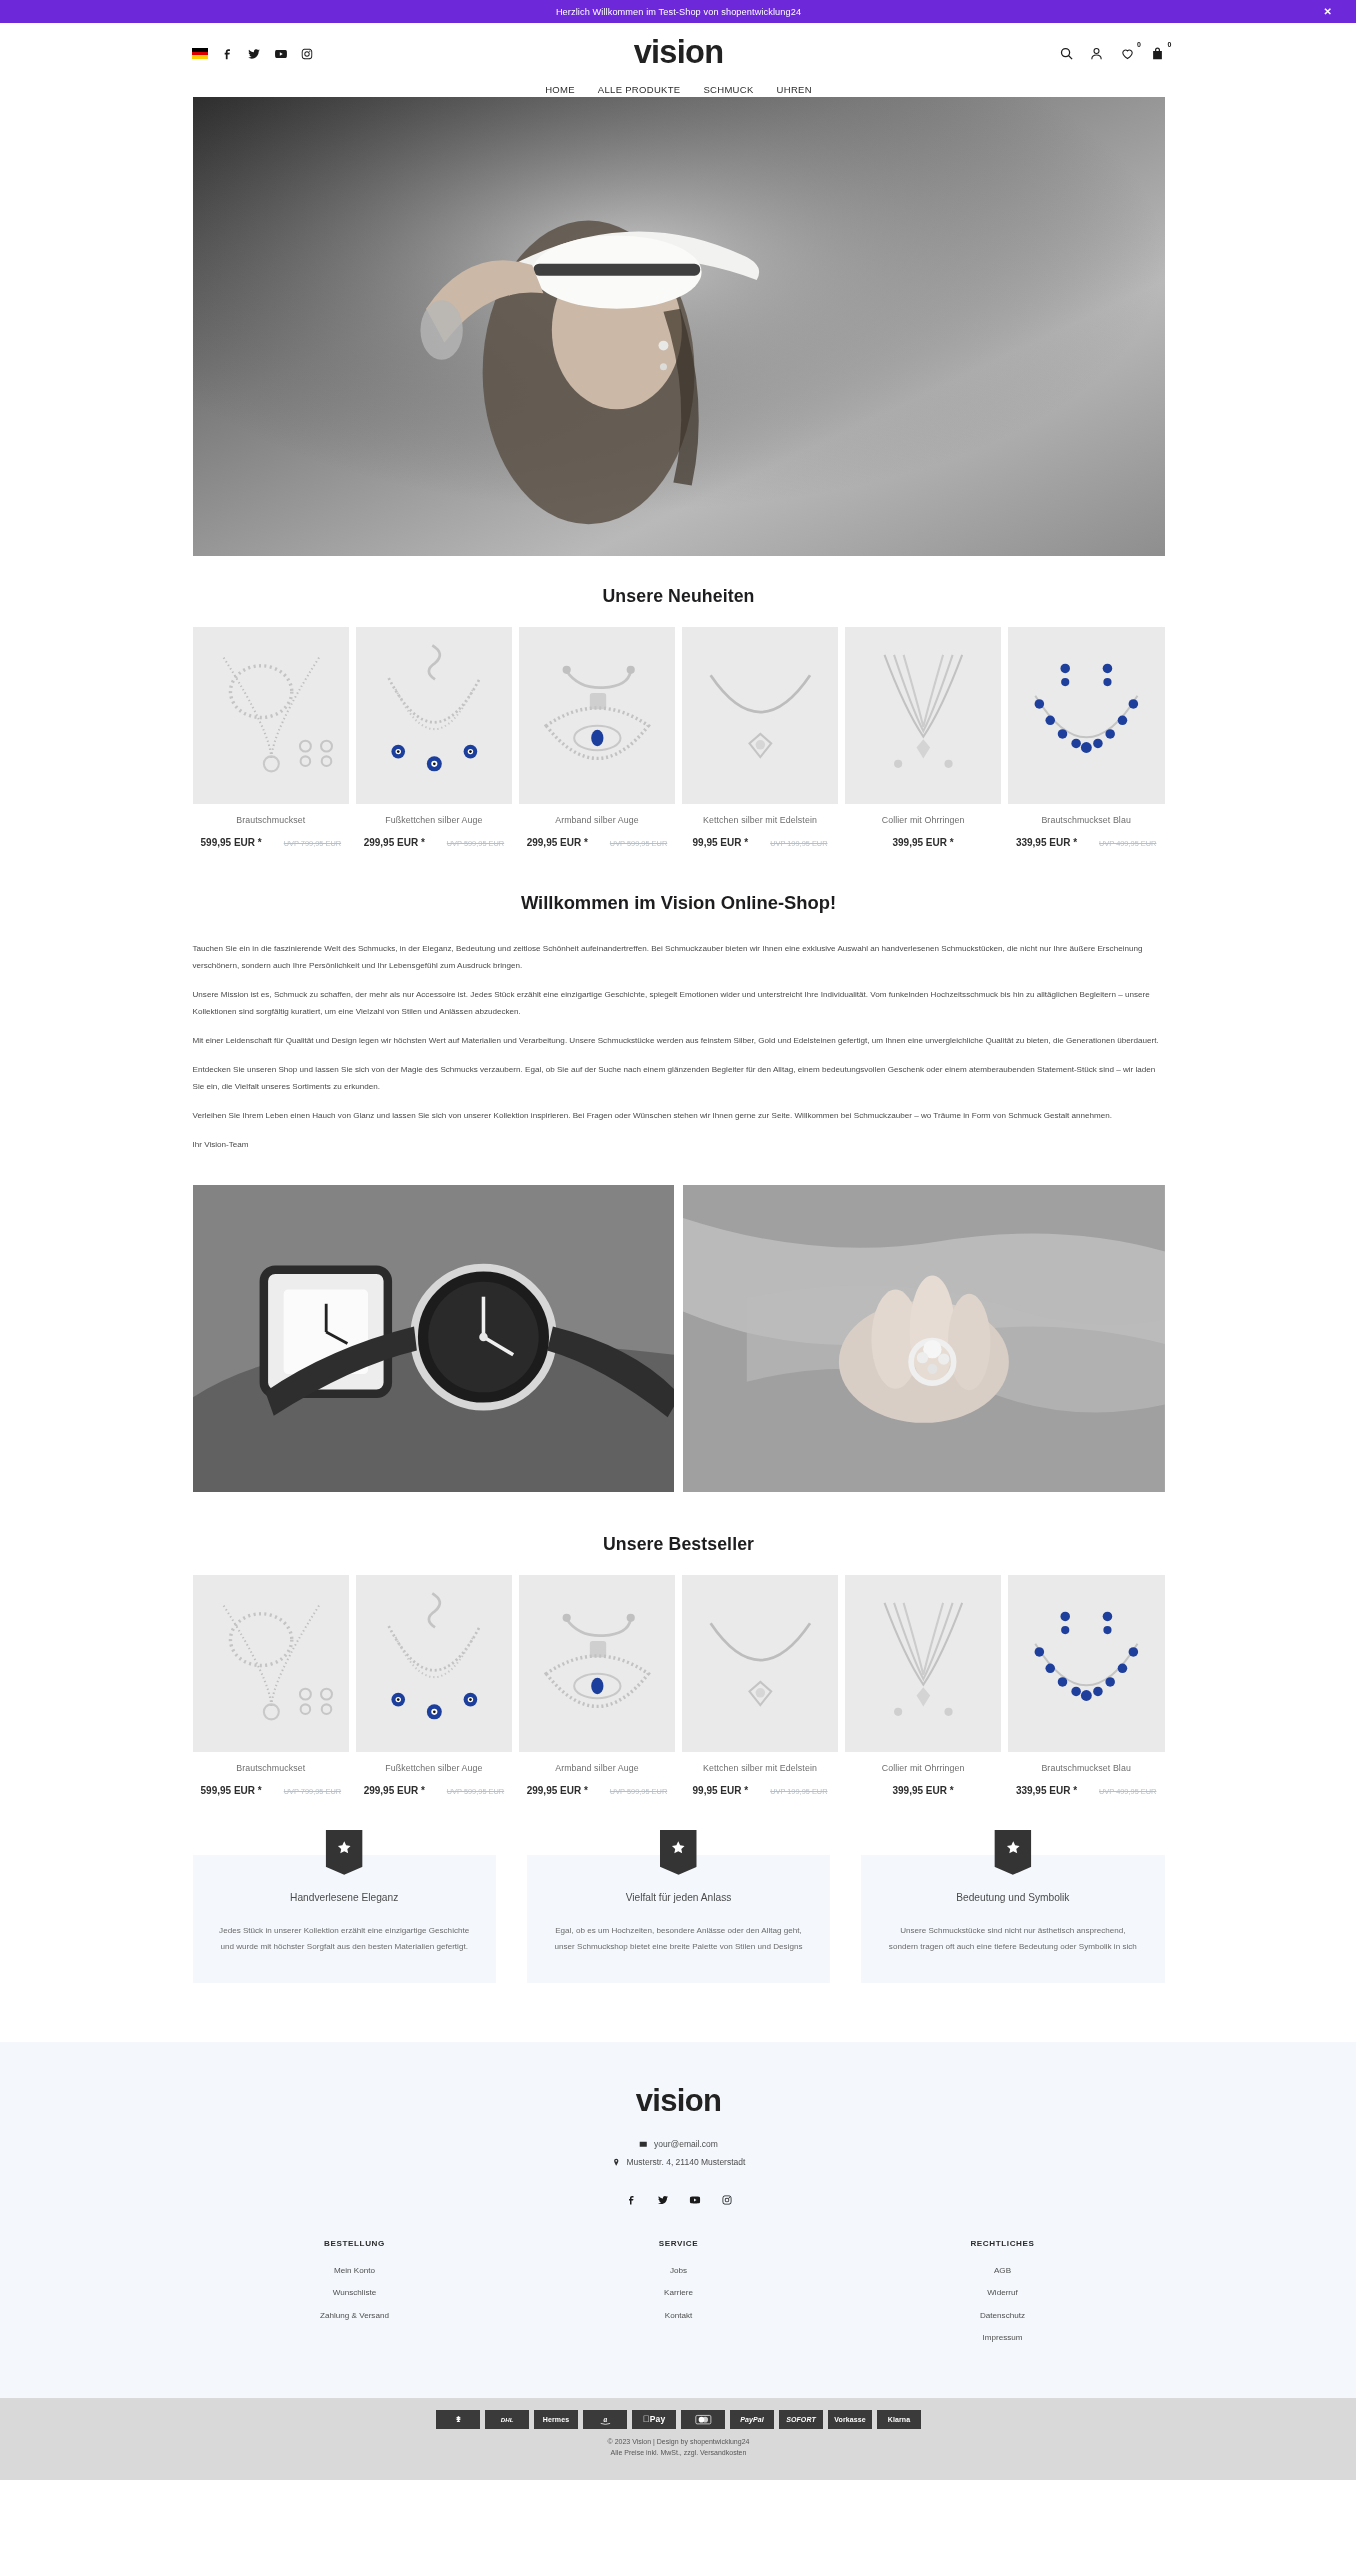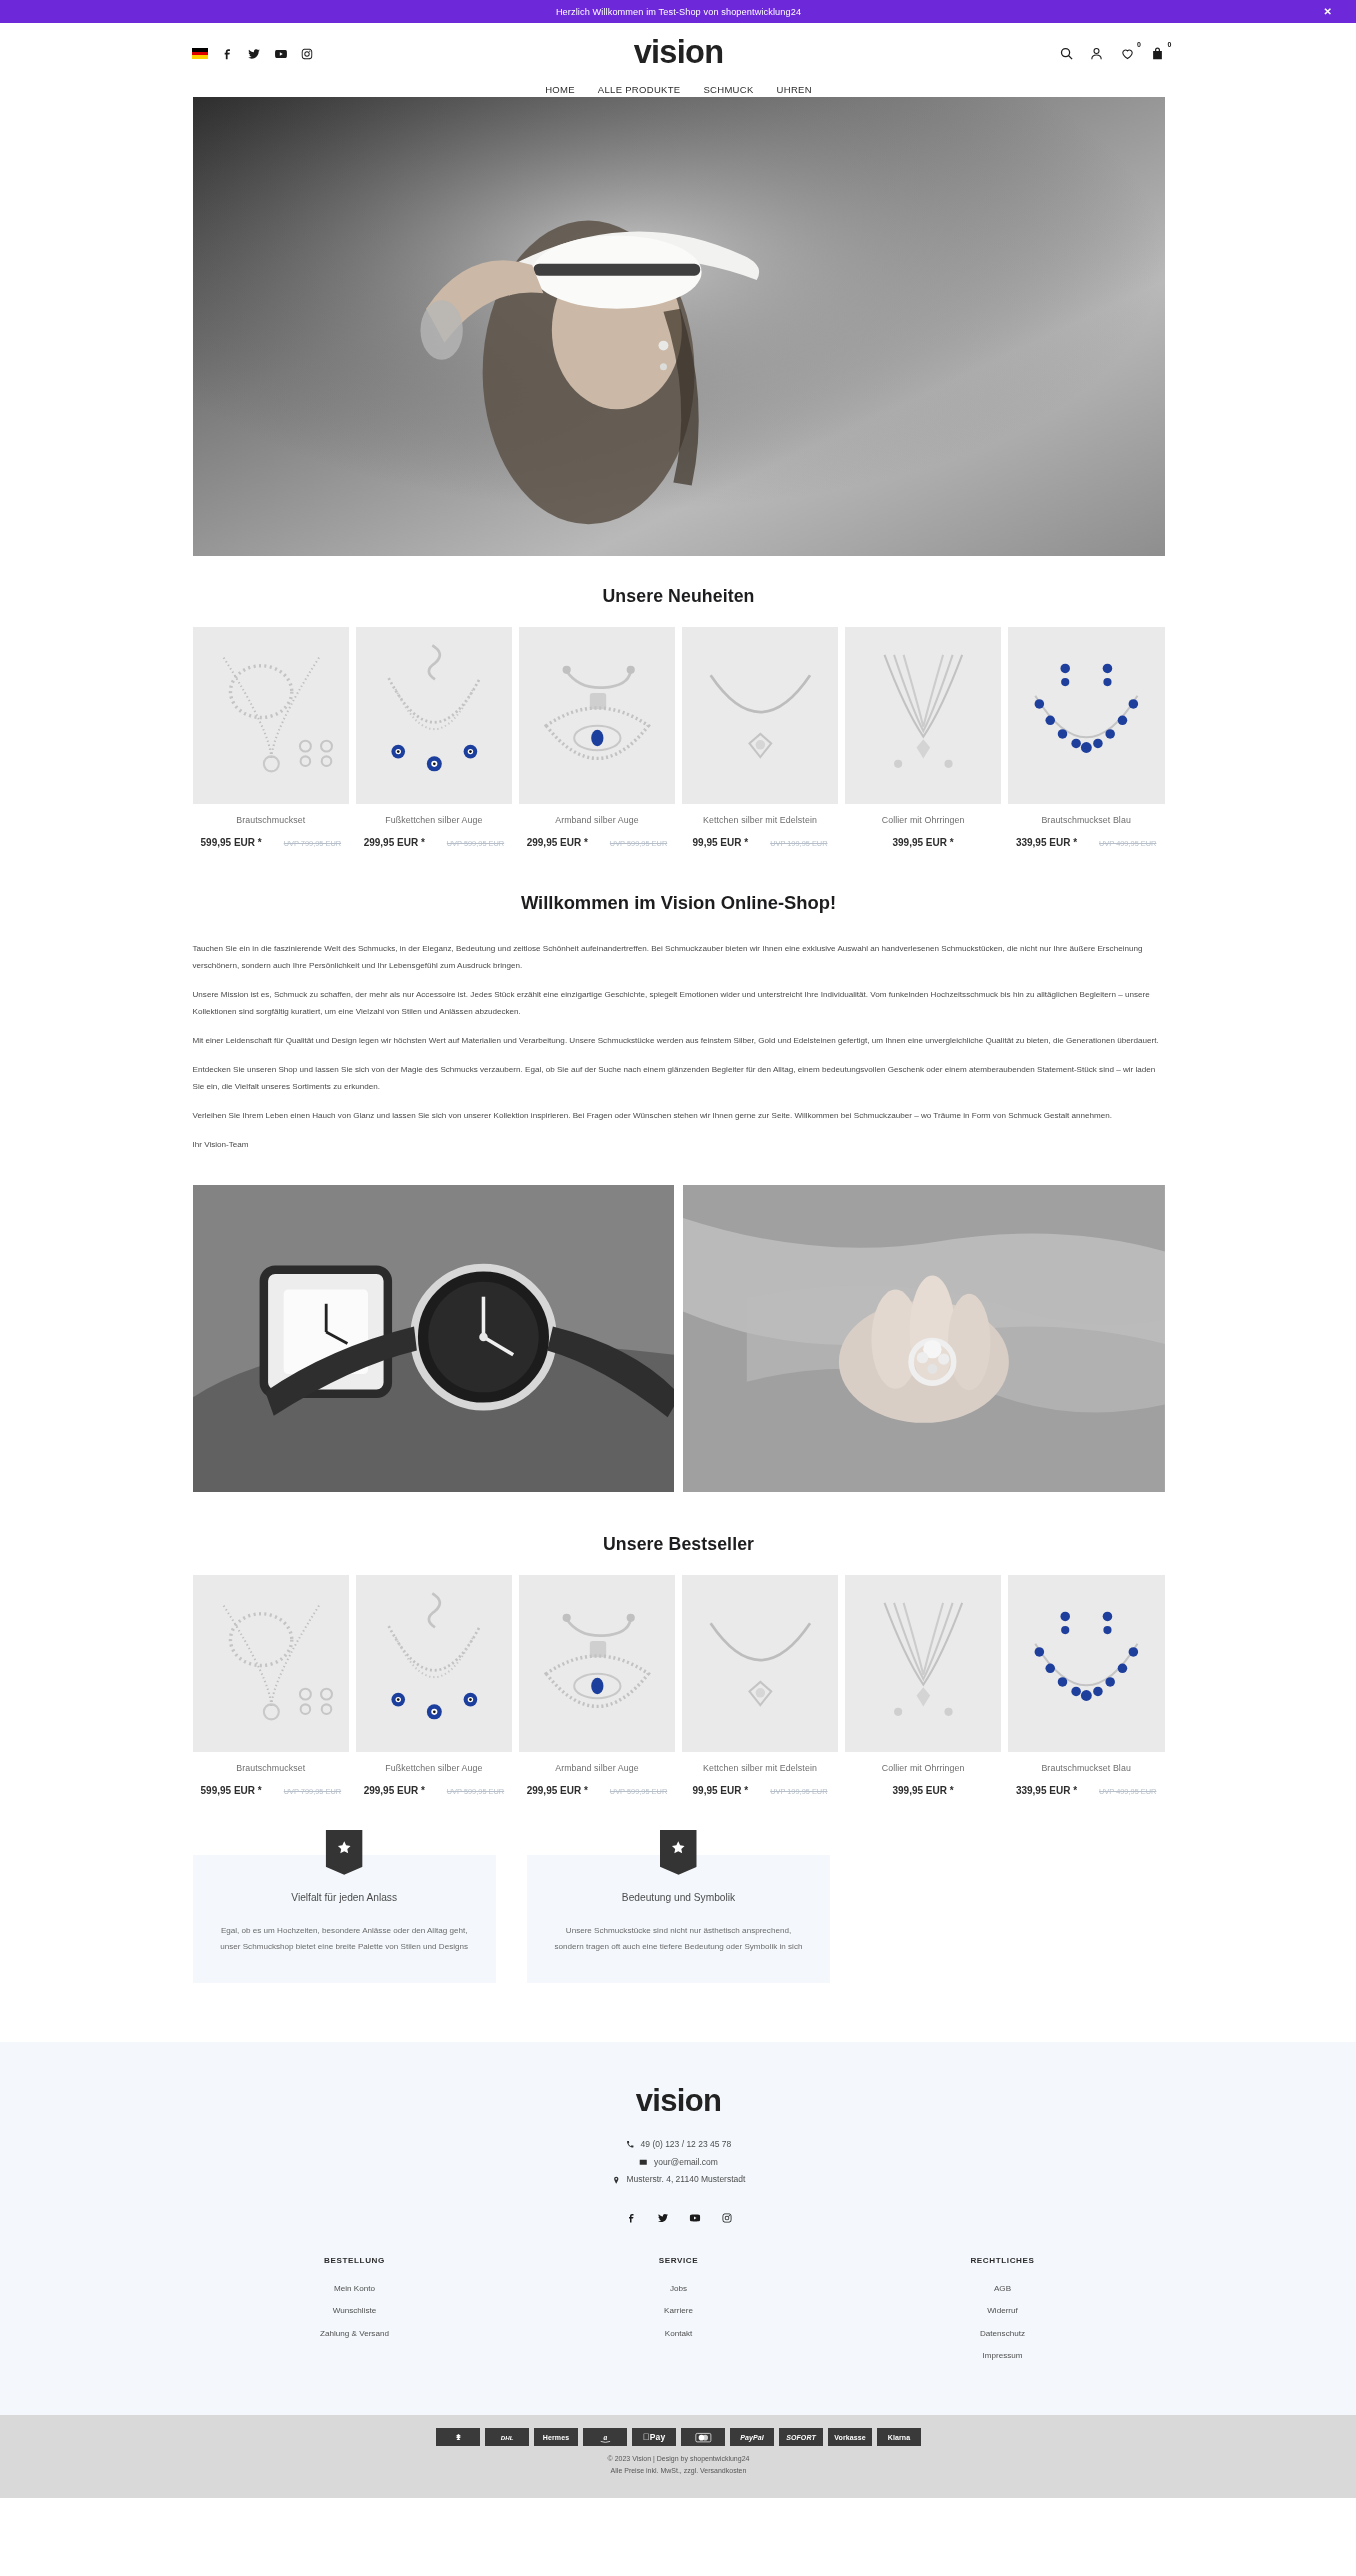--- a/index.html
+++ b/index.html
@@ -702,43 +702,46 @@
     </div>
   </div>
 
 <div class="features">
     <div class="feature">
       <div class="feat-ribbon">
         <svg viewBox="0 0 24 24">
           <path d="M12 2l2.9 6.3 6.9.8-5.1 4.7 1.4 6.8L12 17.3 5.9 20.6l1.4-6.8L2.2 9.1l6.9-.8z"></path>
         </svg>
       </div>
-      <div class="feat-title">Vielfalt für jeden Anlass</div>
-      <div class="feat-text">Egal, ob es um Hochzeiten, besondere Anlässe oder den Alltag geht, unser Schmuckshop bietet eine breite Palette von Stilen und Designs</div>
+      <div class="feat-title">Handverlesene Eleganz</div>
+      <div class="feat-text">Jedes Stück in unserer Kollektion erzählt eine einzigartige Geschichte und wurde mit höchster Sorgfalt aus den besten Materialien gefertigt.</div>
     </div>
     <div class="feature">
       <div class="feat-ribbon">
         <svg viewBox="0 0 24 24">
           <path d="M12 2l2.9 6.3 6.9.8-5.1 4.7 1.4 6.8L12 17.3 5.9 20.6l1.4-6.8L2.2 9.1l6.9-.8z"></path>
         </svg>
       </div>
+      <div class="feat-title">Vielfalt für jeden Anlass</div>
+      <div class="feat-text">Egal, ob es um Hochzeiten, besondere Anlässe oder den Alltag geht, unser Schmuckshop bietet eine breite Palette von Stilen und Designs</div>
+    </div>
+    <div class="feature">
+      <div class="feat-ribbon">
+        <svg viewBox="0 0 24 24">
+          <path d="M12 2l2.9 6.3 6.9.8-5.1 4.7 1.4 6.8L12 17.3 5.9 20.6l1.4-6.8L2.2 9.1l6.9-.8z"></path>
+        </svg>
+      </div>
       <div class="feat-title">Bedeutung und Symbolik</div>
       <div class="feat-text">Unsere Schmuckstücke sind nicht nur ästhetisch ansprechend, sondern tragen oft auch eine tiefere Bedeutung oder Symbolik in sich</div>
     </div>
   </div>
 
 <div class="footer">
   <div class="foot-logo">vision</div>
   <div class="foot-contact">
-    <div class="row">
-      <svg viewBox="0 0 24 24">
-          <path d="M6.6 10.8c1.4 2.8 3.8 5.1 6.6 6.6l2.2-2.2c.3-.3.7-.4 1-.2 1.2.4 2.4.6 3.6.6.6 0 1 .4 1 1V20c0 .6-.4 1-1 1-9.4 0-17-7.6-17-17 0-.6.4-1 1-1h3.5c.6 0 1 .4 1 1 0 1.3.2 2.5.6 3.6.1.3 0 .7-.2 1l-2.3 2.2z"></path>
-        </svg>
-      <span>49 (0) 123 / 12 23 45 78</span>
-    </div>
     <div class="row">
       <svg viewBox="0 0 24 24">
           <path d="M2 5h20v14H2z" fill="none"></path>
           <path d="M3 5h18c.6 0 1 .4 1 1v12c0 .6-.4 1-1 1H3c-.6 0-1-.4-1-1V6c0-.6.4-1 1-1zm9 8L4.2 7h15.6L12 13z"></path>
         </svg>
       <span>your@email.com</span>
     </div>
     <div class="row">
       <svg viewBox="0 0 24 24">
           <path d="M12 2c-3.3 0-6 2.7-6 6 0 4.5 6 14 6 14s6-9.5 6-14c0-3.3-2.7-6-6-6zm0 8.5A2.5 2.5 0 1 1 12 5.5a2.5 2.5 0 0 1 0 5z"></path>

